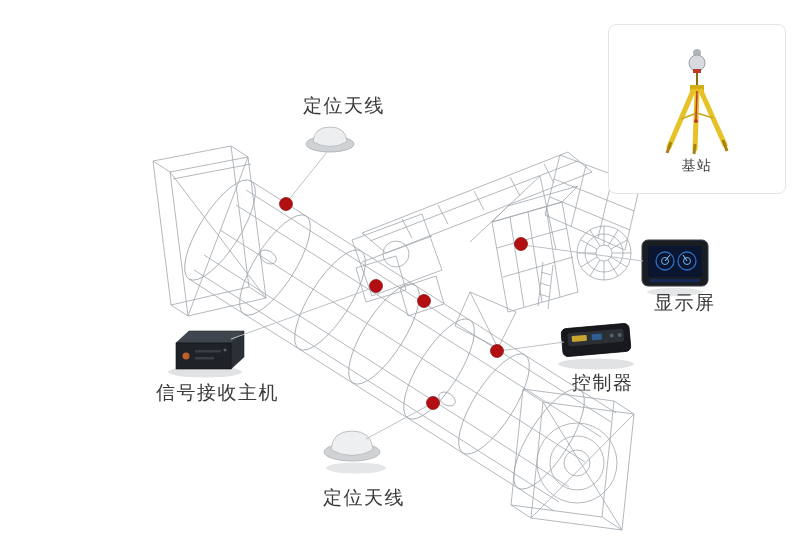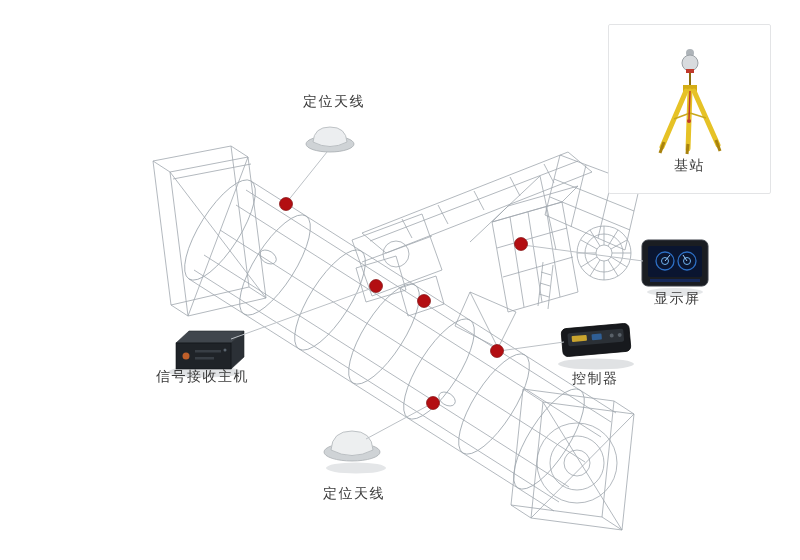--- a/index.html
+++ b/index.html
@@ -2,25 +2,25 @@
 <html><head>
 <meta charset="utf-8">
 <style>
   html,body{margin:0;padding:0;background:#fff;}
   .stage{
     position:relative;width:800px;height:560px;background:#ffffff;overflow:hidden;
     font-family:"Liberation Sans","DejaVu Sans",sans-serif;
   }
   .stage > svg{position:absolute;left:0;top:0;}
   .label{
-    position:absolute;font-size:14px;color:#3a3a3a;letter-spacing:1.5px;white-space:nowrap;
+    position:absolute;font-size:19px;color:#3a3a3a;letter-spacing:1.5px;white-space:nowrap;
   }
   .bs-box{
-    position:absolute;left:608px;top:24px;width:163px;height:170px;
-    border:1px solid #e3e4e6;border-radius:2px;background:#ffffff;box-sizing:border-box;
+    position:absolute;left:608px;top:24px;width:178px;height:170px;
+    border:1px solid #e3e4e6;border-radius:8px;background:#ffffff;box-sizing:border-box;
   }
   .bs-box svg{display:block;margin:10px auto 0;}
   .bs-label{
     text-align:center;font-size:14px;color:#3a3a3a;letter-spacing:1.5px;margin-top:0;
   }
 </style>
 </head>
 <body>
 
 <div class="stage">
@@ -142,21 +142,21 @@
       <circle cx="286" cy="204" r="6.5"></circle>
       <circle cx="376" cy="286" r="6.5"></circle>
       <circle cx="424" cy="301" r="6.5"></circle>
       <circle cx="521" cy="244" r="6.5"></circle>
       <circle cx="497" cy="351" r="6.5"></circle>
       <circle cx="433" cy="403" r="6.5"></circle>
     </g>
   </svg>
 
   <div class="label" style="left:303px;top:93px">定位天线</div>
-  <div class="label" style="left:156px;top:368px">信号接收主机</div>
+  <div class="label" style="left:156px;top:380px">信号接收主机</div>
   <div class="label" style="left:323px;top:485px">定位天线</div>
   <div class="label" style="left:654px;top:290px">显示屏</div>
   <div class="label" style="left:572px;top:370px">控制器</div>
 
   <div class="bs-box">
     <svg width="160" height="122" viewBox="0 0 160 122">
       <g>
         <circle cx="80" cy="18" r="4" fill="#aeb4b9"></circle>
         <circle cx="80" cy="28" r="8" fill="#d8dbde" stroke="#9aa0a5" stroke-width="1"></circle>
         <rect x="76" y="34" width="8" height="4" fill="#c0392b"></rect>

